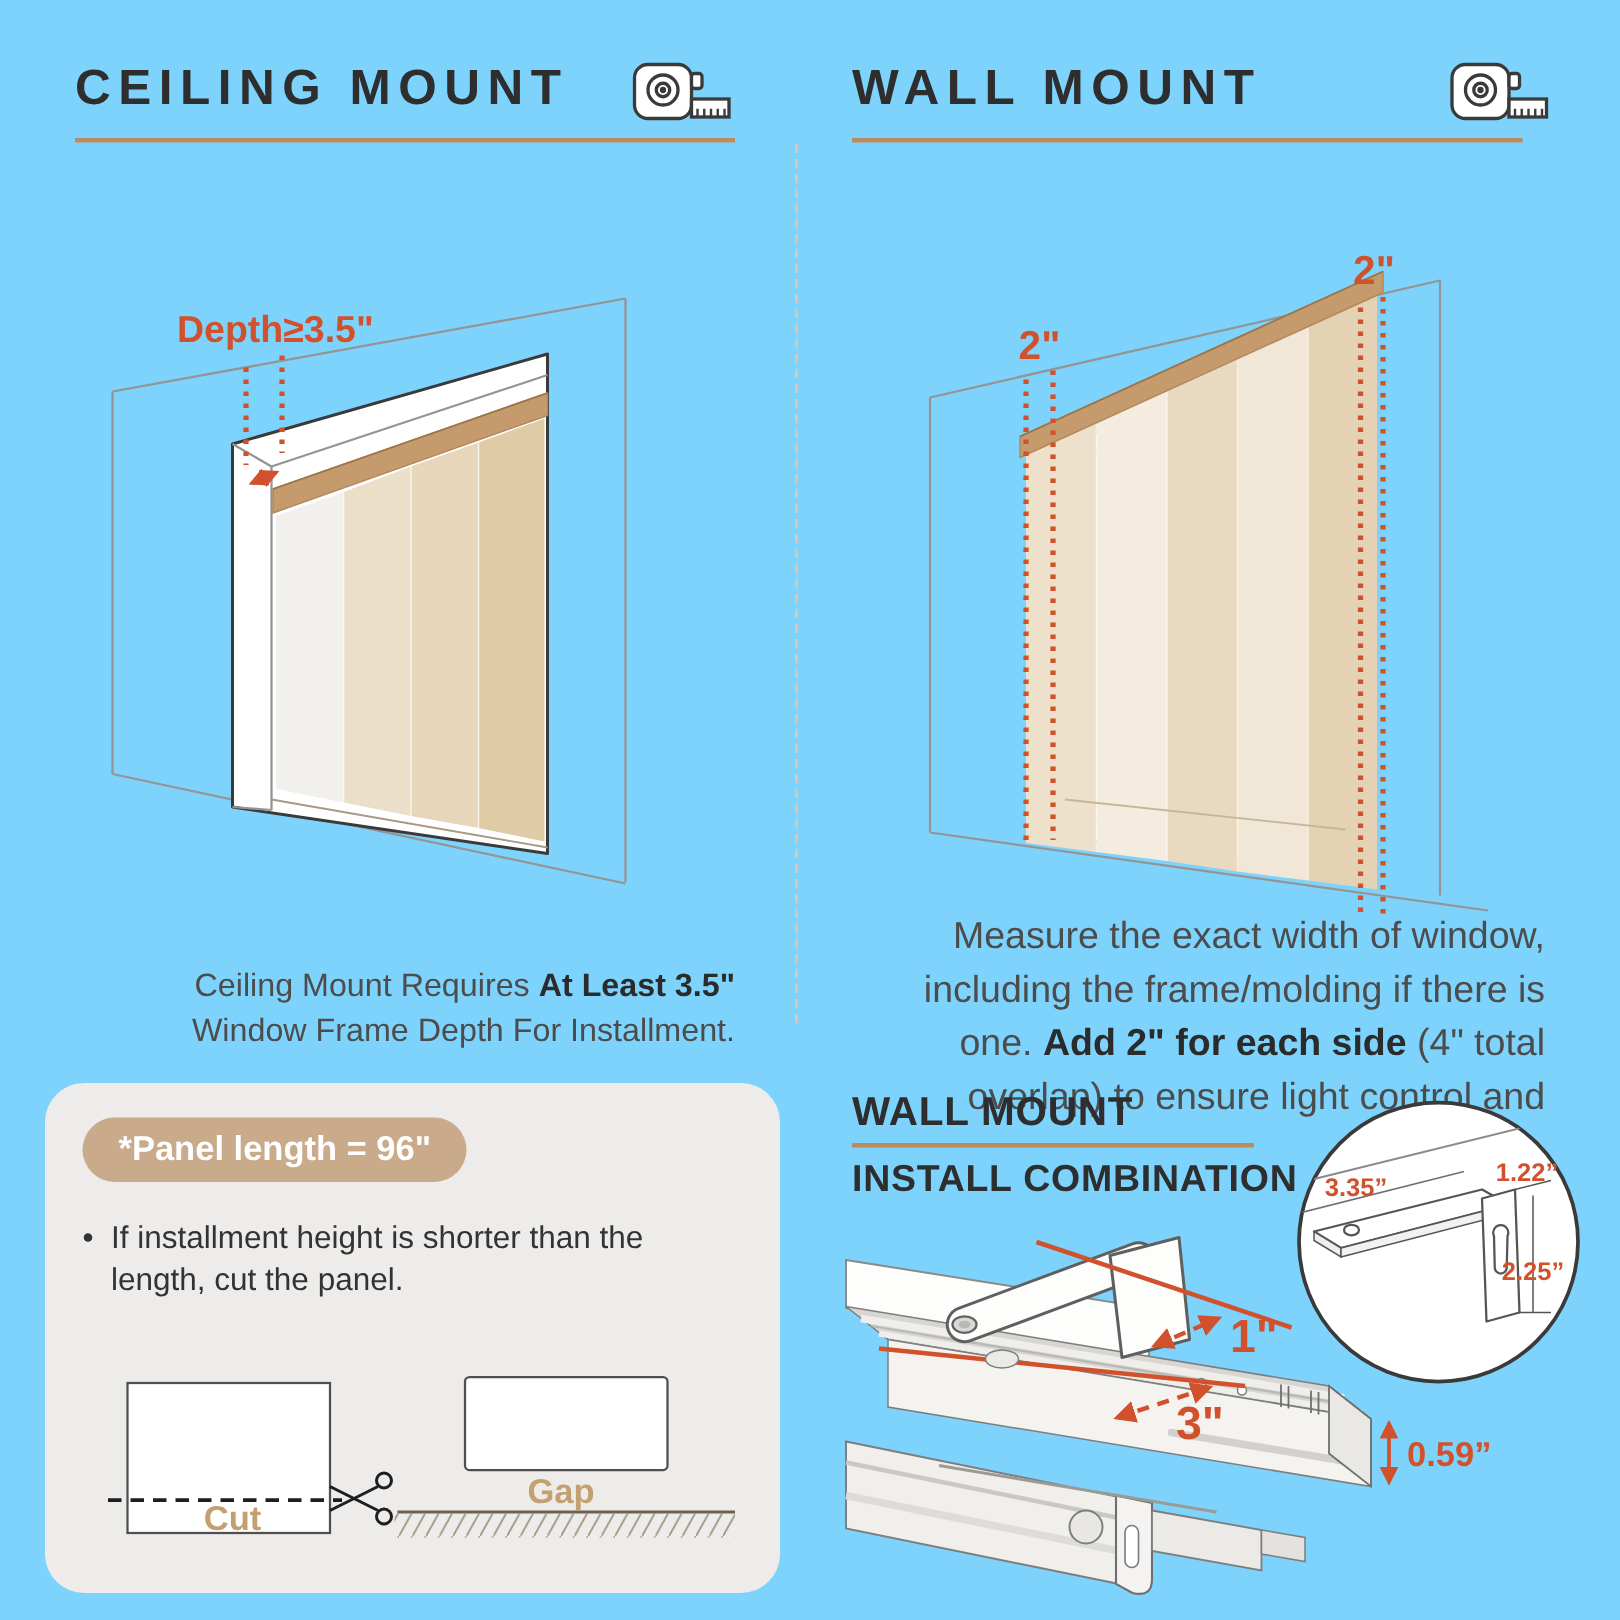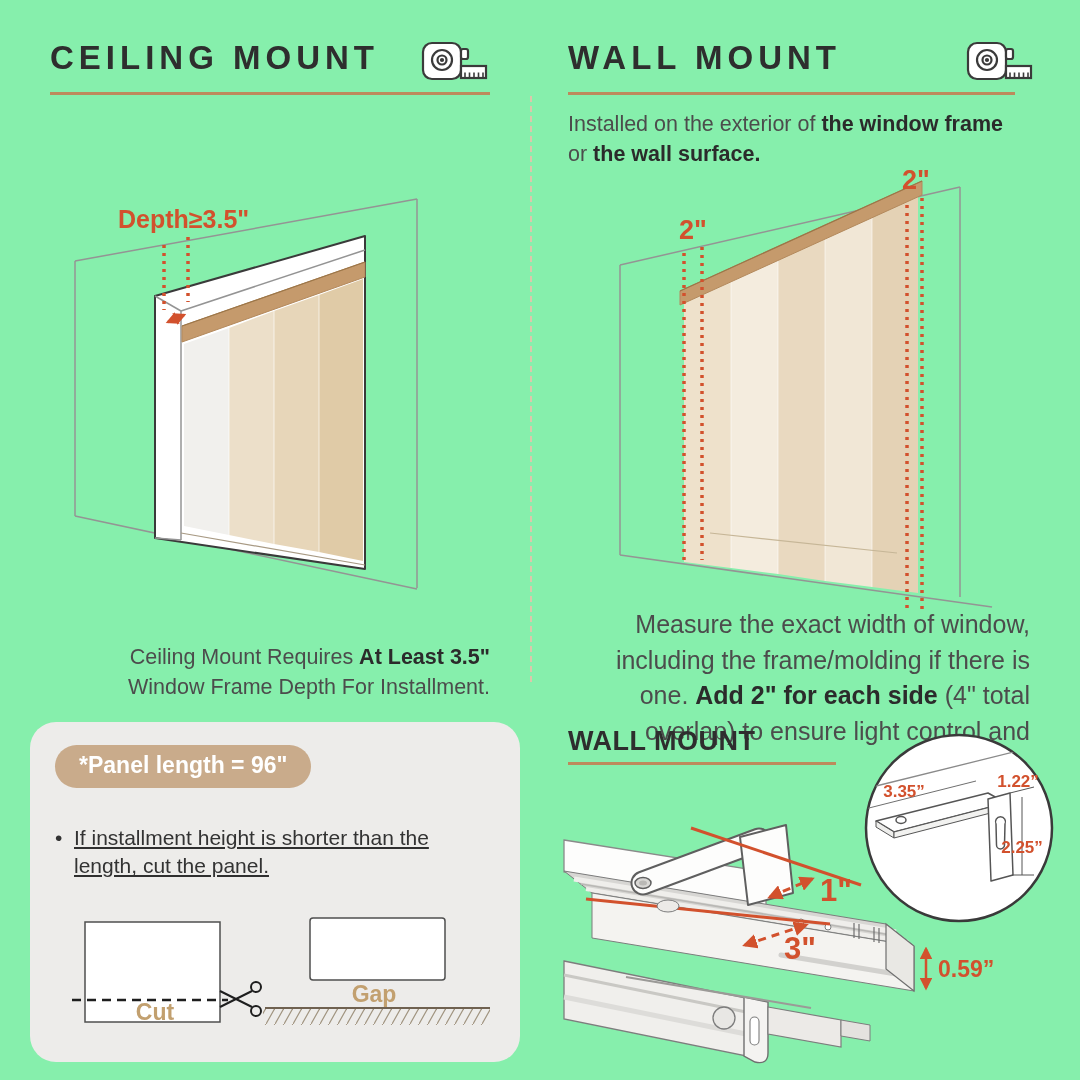--- a/index.html
+++ b/index.html
@@ -1,16 +1,16 @@
 <!DOCTYPE html>
 <html><head>
 <meta charset="utf-8">
 <style>
   html,body{margin:0;padding:0;background:#fff;}
-  .page{position:relative;width:1080px;height:1080px;background:#86efac;overflow:hidden;
+  .page{position:relative;width:1080px;height:1080px;background:#7dd3fc;overflow:hidden;
         font-family:"Liberation Sans",sans-serif;color:#2f2f2f;}
 
   
   .col{position:absolute;width:440px;}
   #col-ceiling{left:50px;top:36px;}
   #col-wall{left:568px;top:36px;width:447px;}
   .col h1{margin:0;font-size:33px;font-weight:bold;letter-spacing:5px;color:#2e2e2e;line-height:1.35;}
   .rule{height:3px;background:#bd8a5c;border:none;margin:11px 0 0 0;}
   .desc{margin:14px 0 0 0;font-size:21.5px;line-height:1.4;color:#4c4c4c;}
   .desc b{color:#2b2b2b;}
@@ -34,21 +34,21 @@
   #dg-wall{left:560px;top:165px;width:475px;height:450px;}
   #dg-cutgap{left:50px;top:912px;width:450px;height:150px;}
   #dg-track{left:560px;top:725px;width:520px;height:355px;}
 
   
   .note-panel{position:absolute;left:30px;top:722px;width:490px;height:340px;
               background:#edecea;border-radius:26px;}
   .badge{display:inline-block;margin:23px 0 0 25px;padding:7px 24px 9px 24px;
          background:#c9ab8b;border-radius:24px;color:#ffffff;
          font-size:23px;font-weight:bold;}
-  .note-panel ul{margin:36px 0 0 25px;padding:0;list-style:none;width:440px;text-decoration:underline;}
+  .note-panel ul{margin:24px 0 0 25px;padding:0;list-style:none;width:440px;}
   .note-panel li{position:relative;padding-left:19px;margin-bottom:13px;
                  font-size:21px;line-height:1.35;color:#333333;}
   .note-panel li::before{content:"\2022";position:absolute;left:0;top:0;color:#333;}
 
   
   .ic-head{position:absolute;left:568px;top:726px;width:300px;}
   .ic-head h2{margin:0;font-size:27px;font-weight:bold;color:#2e2e2e;letter-spacing:0.5px;}
   .ic-underline{width:268px;height:3px;background:#bd8a5c;margin:5px 0 7px 0;}
   .ic-head h3{margin:0;font-size:25px;font-weight:bold;color:#2e2e2e;letter-spacing:0.5px;}
 
@@ -155,21 +155,20 @@
         <g stroke="#3a3a3a" stroke-width="1.6">
           <line x1="45" y1="38" x2="45" y2="32.5"></line>
             <line x1="49.5" y1="38" x2="49.5" y2="32.5"></line>
           <line x1="54" y1="38" x2="54" y2="32.5"></line>
             <line x1="58.5" y1="38" x2="58.5" y2="32.5"></line>
           <line x1="63" y1="38" x2="63" y2="32.5"></line>
         </g>
       </svg>
     </span>
     <hr class="rule">
-    <p class="desc"><span>Installed on the exterior of </span><b>the window frame</b><span> or </span><b>the wall surface.</b></p>
   </div>
 
   <svg class="dg" id="dg-wall" viewBox="0 0 475 450">
 
     <g stroke="#949494" stroke-width="1.5" fill="none">
       <path d="M60,100 L60,390"></path>
       <path d="M60,100 L400,22"></path>
       <path d="M400,22 L400,432"></path>
       <path d="M60,390 L432,442"></path>
     </g>
@@ -247,20 +246,21 @@
     </g>
     <text class="t-tan" x="105" y="108" font-size="23" text-anchor="middle">Cut</text>
 
     <rect x="260" y="6" width="135" height="62" rx="3" fill="#ffffff" stroke="#4f4f4f" stroke-width="1.5"></rect>
     <text class="t-tan" x="324" y="90" font-size="23" text-anchor="middle">Gap</text>
   </svg>
 
   <div class="ic-head">
     <h2>WALL MOUNT</h2>
     <div class="ic-underline"></div>
+    <h3>INSTALL COMBINATION</h3>
   </div>
 
   <svg class="dg" id="dg-track" viewBox="8 0 512 355">
     <defs>
       <marker id="ah2" viewBox="0 0 10 10" refX="8" refY="5" markerWidth="5" markerHeight="5" orient="auto-start-reverse">
         <path d="M0,0 L10,5 L0,10 z" fill="#d2512d"></path>
       </marker>
       <clipPath id="lens">
           <circle cx="403" cy="103" r="93"></circle>
         </clipPath>

